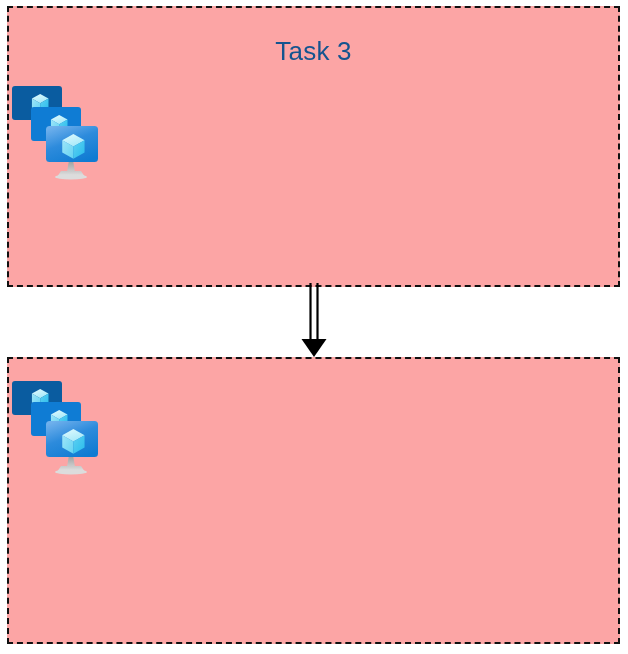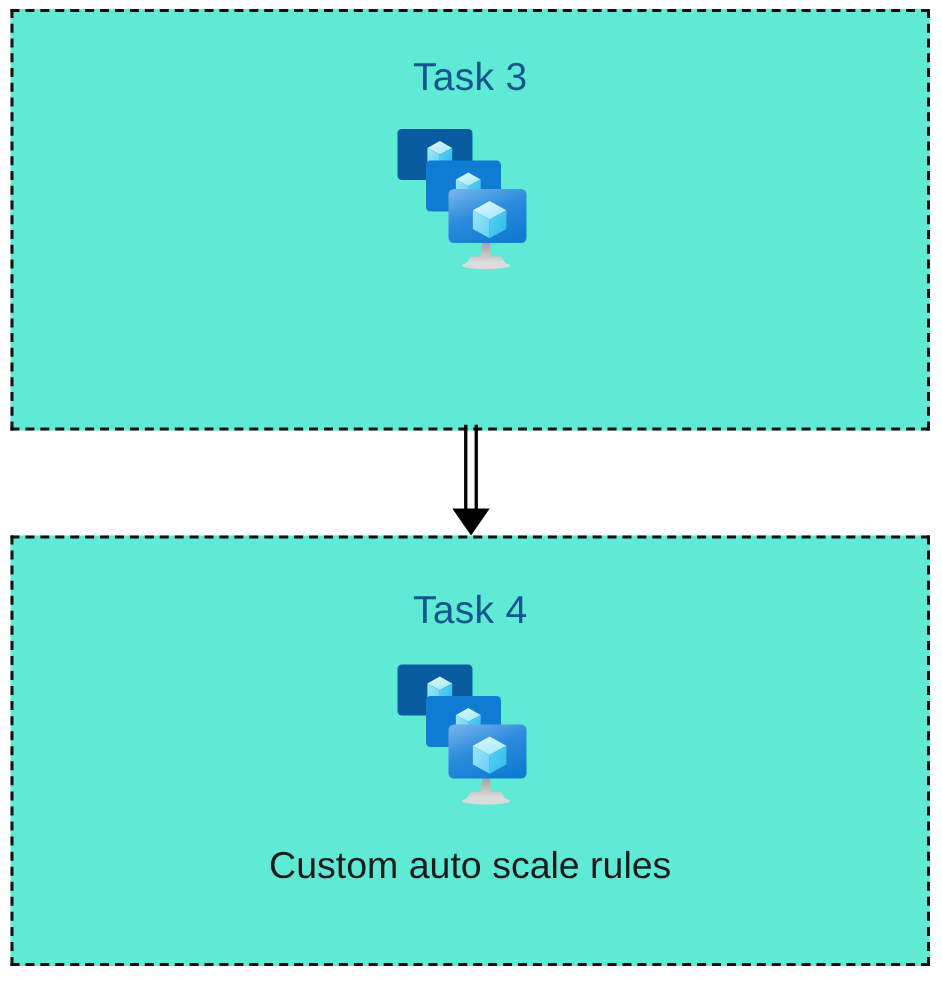--- a/index.html
+++ b/index.html
@@ -19,25 +19,24 @@
     position: absolute;
     left: 0; top: 0;
     width: 628px;
     height: 654px;
   }
 
   
   .task-box {
     position: absolute;
     box-sizing: border-box;
-    background: #5eead4;
+    background: #fca5a5;
     border: 2px dashed #111111;
     display: flex;
     flex-direction: column;
-    align-items: center;
   }
   #task-box-3 {
     left: 7px;
     top: 6px;
     width: 613px;
     height: 281px;
   }
   #task-box-4 {
     left: 7px;
     top: 357px;
@@ -163,21 +162,20 @@
 
       <line x1="14.5" y1="0" x2="14.5" y2="58" stroke="#000000" stroke-width="2.2"></line>
       <line x1="21.5" y1="0" x2="21.5" y2="58" stroke="#000000" stroke-width="2.2"></line>
 
       <path d="M5.5 56 L30.5 56 L18 74 Z" fill="#000000"></path>
     </svg>
   </div>
 
   <div class="task-box" id="task-box-4">
 
-    <div class="task-title">Task 4</div>
 
     <div class="vmss-icon">
       <svg width="104" height="97" viewBox="0 0 104 97" xmlns="http://www.w3.org/2000/svg">
         <defs>
           <linearGradient id="frontGrad4" x1="0.18" y1="0" x2="0.72" y2="1">
             <stop offset="0" stop-color="#6FB0EC"></stop>
             <stop offset="0.45" stop-color="#2D8BDC"></stop>
             <stop offset="1" stop-color="#0F7BD2"></stop>
           </linearGradient>
           <linearGradient id="standGrad4" x1="0" y1="0" x2="0" y2="1">
@@ -222,18 +220,15 @@
 
         <rect x="37" y="42" width="52" height="36" rx="3.5" fill="url(#frontGrad4)"></rect>
         <g transform="translate(52,50) scale(0.62)">
           <path d="M20 0 L38 10 L20 20 L2 10 Z" fill="url(#cubeTop4)"></path>
           <path d="M2 10 L20 20 L20 40 L2 30 Z" fill="url(#cubeLeft4)"></path>
           <path d="M38 10 L20 20 L20 40 L38 30 Z" fill="url(#cubeRight4)"></path>
         </g>
       </svg>
     </div>
 
-    <div class="caption-block">
-      <div class="caption">Custom auto scale rules</div>
-    </div>
   </div>
 
 </div>
 
 </body></html>

